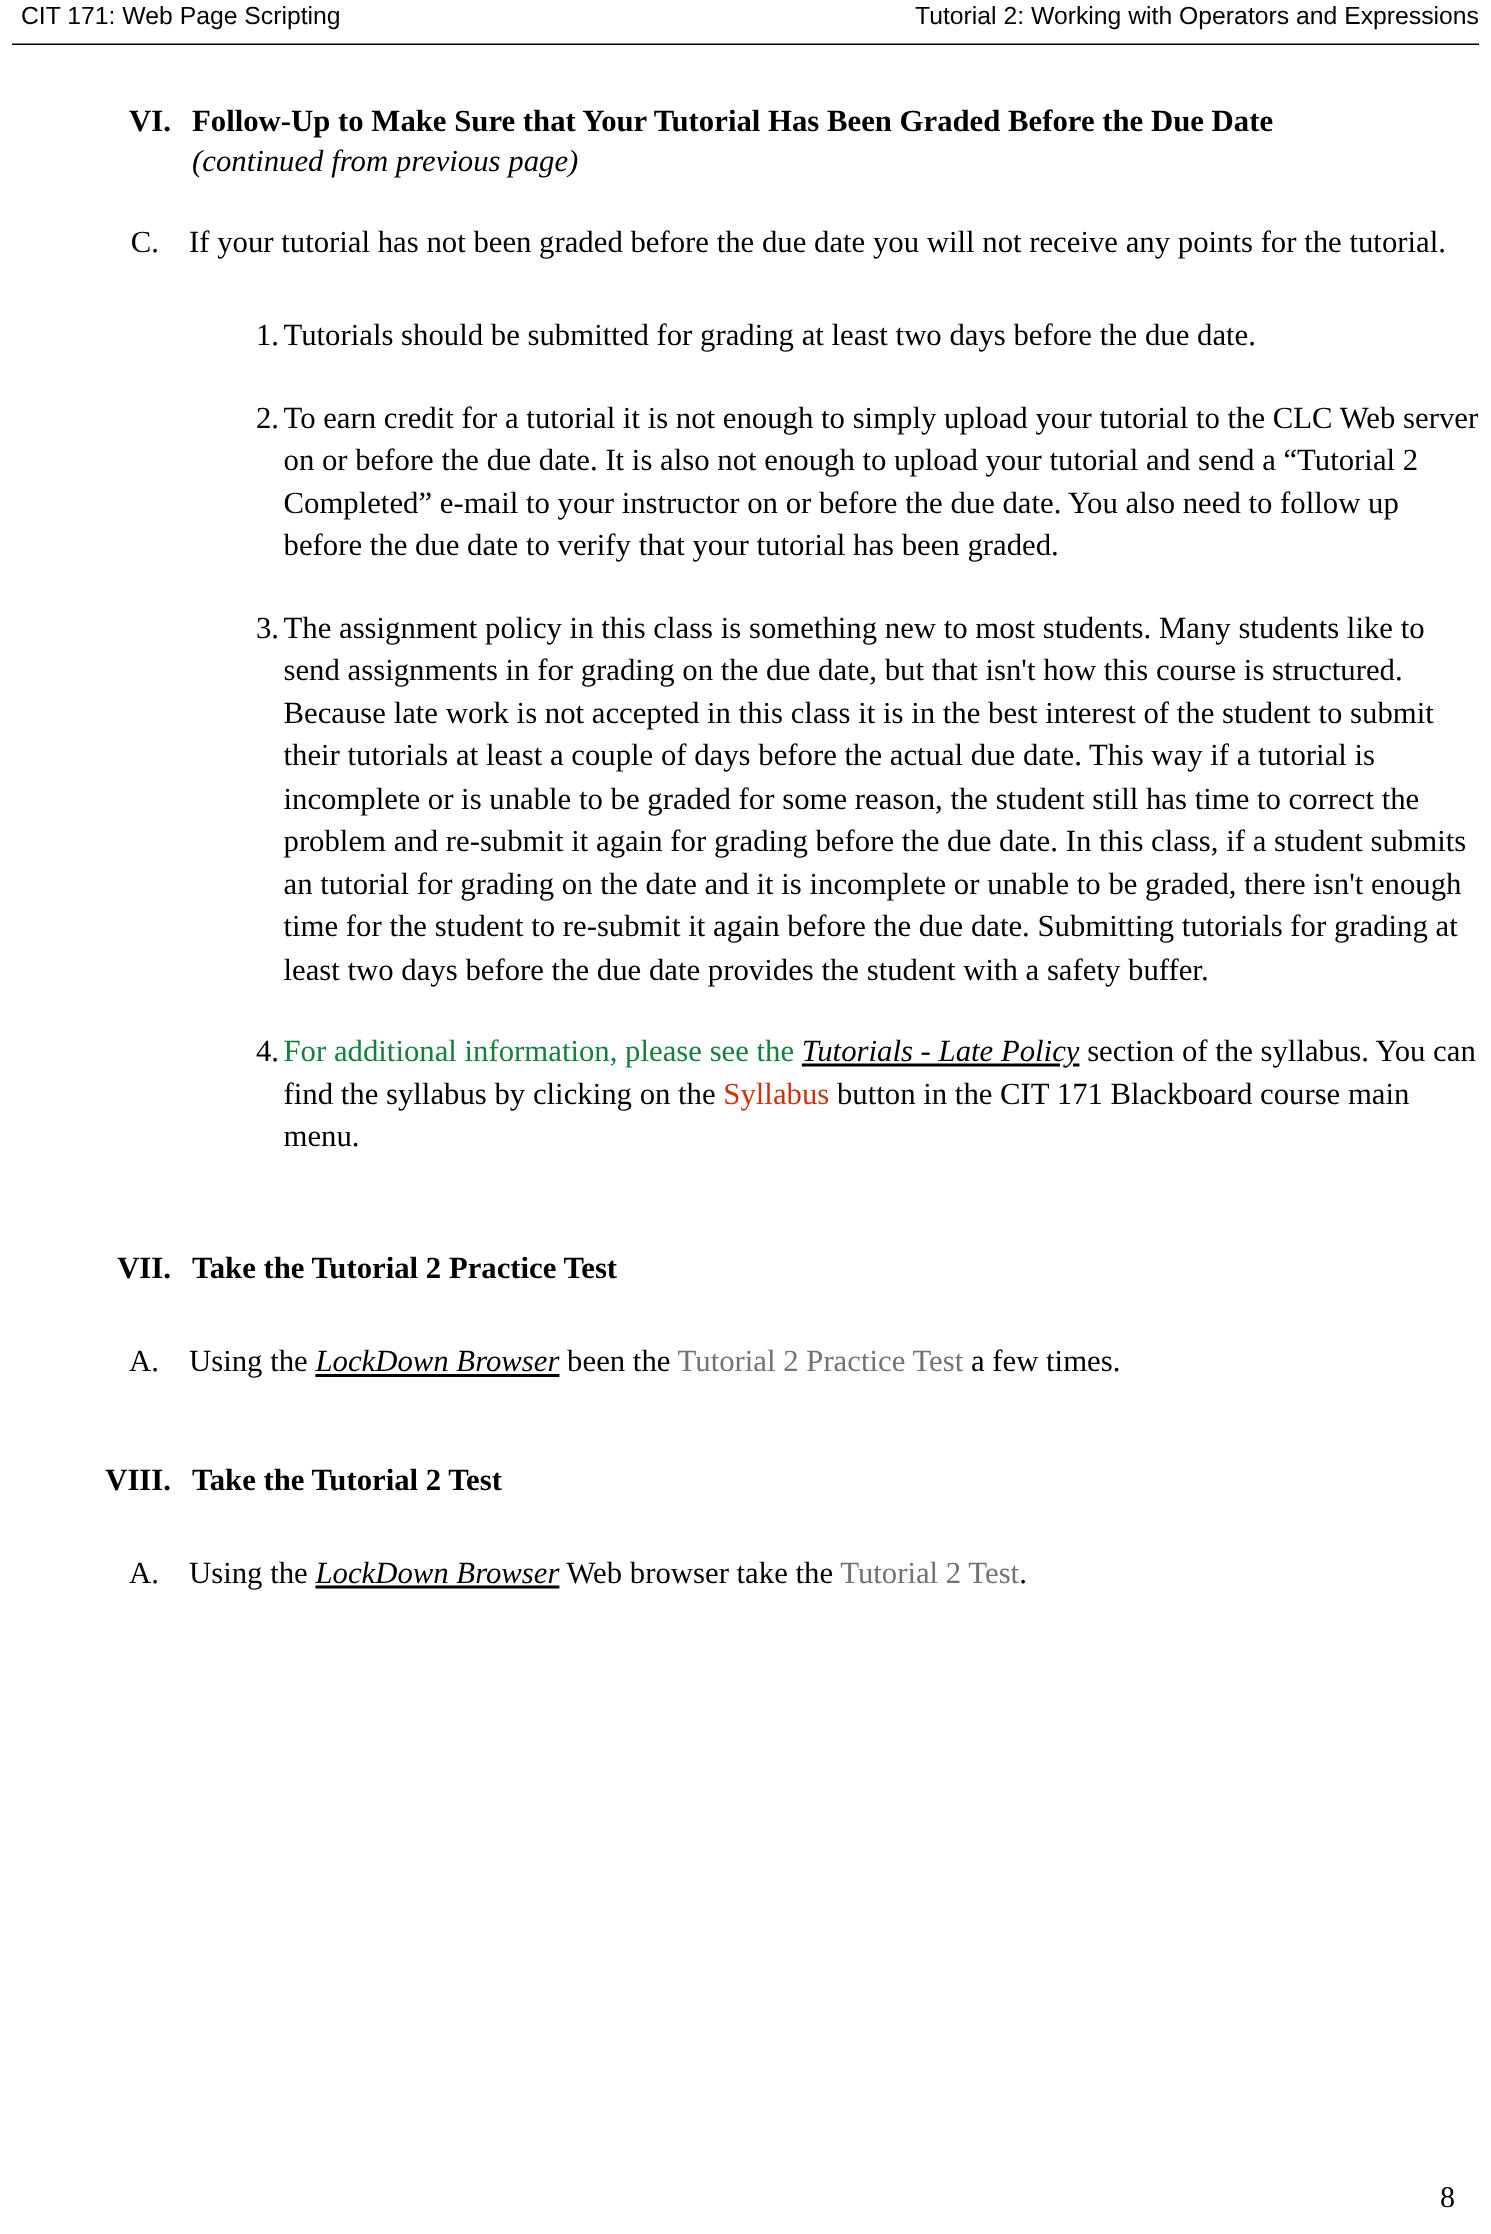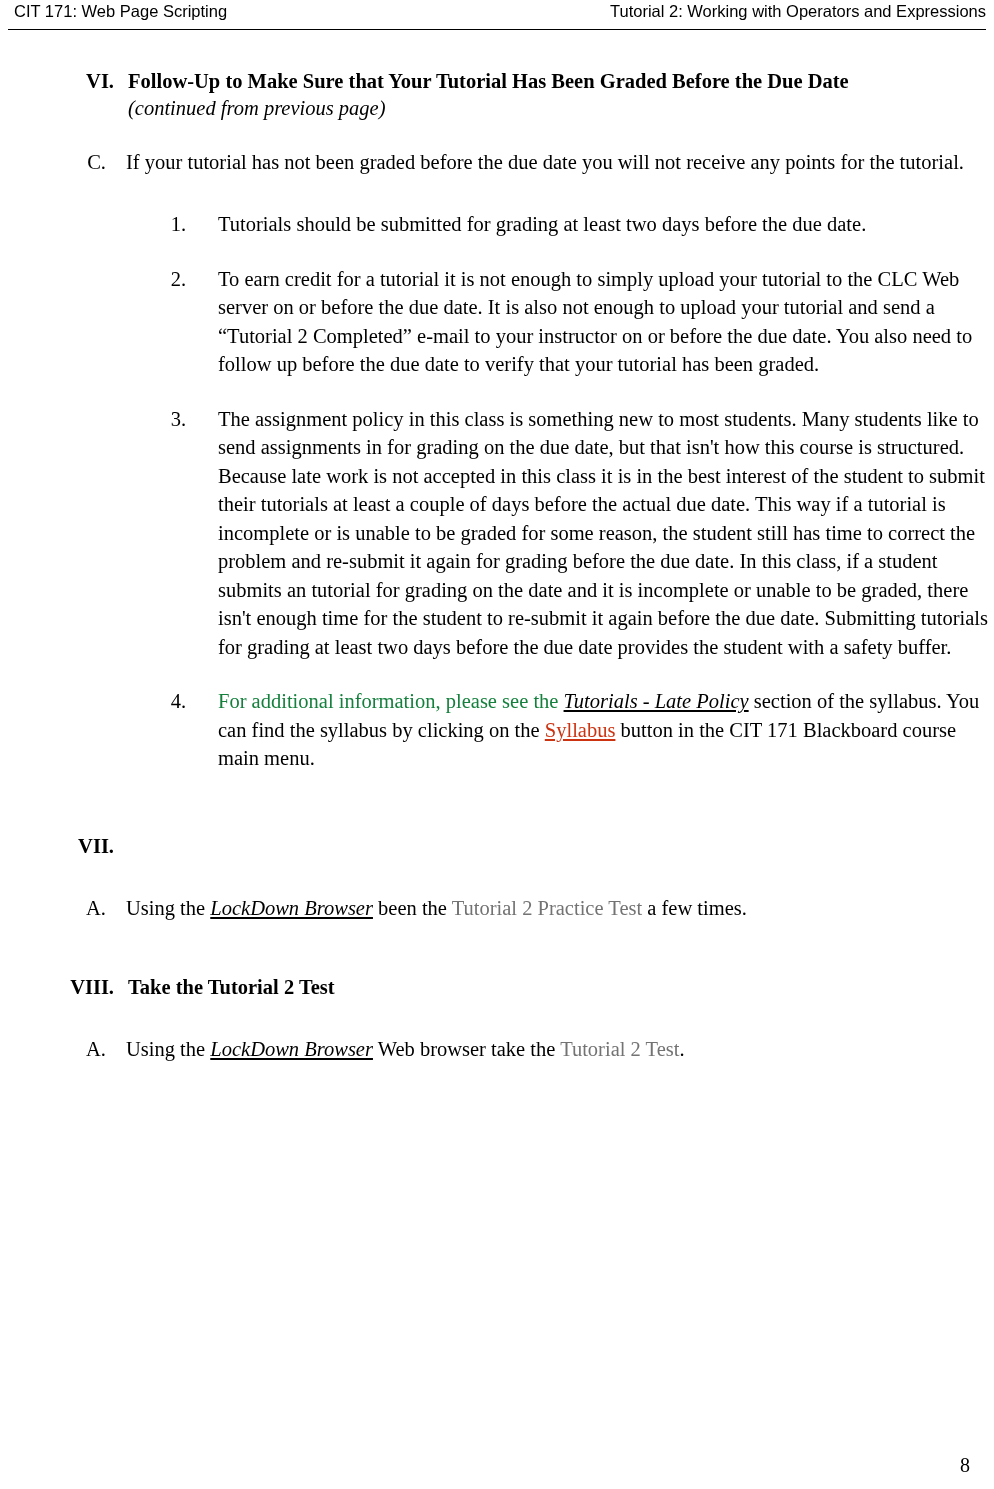--- a/index.html
+++ b/index.html
@@ -104,34 +104,34 @@
   }
 
   
   .lvl-num .marker {
     width: 40px;
     margin-left: 146px;
     font-size: 20.5px;
     line-height: 28.5px;
   }
   .lvl-num .body-text {
-    margin-left: 32px;
+    margin-left: 3px;
     margin-right: 6px;
     font-size: 20.5px;
     line-height: 28.5px;
   }
   .gap-md  { height: 26px; }
   .gap-lg  { height: 34px; }
   .gap-xl  { height: 52px; }
   .gap-xxl { height: 60px; }
 
   
   .it   { font-style: italic; text-decoration: underline; }
   .link-red    { color: #737373; }
-  .link-orange { color: #cc3311; text-decoration: underline; }
+  .link-orange { color: #cc3311; }
   .maroon      { color: #15803d; }
 
   
   .page-number {
     position: absolute;
     right: 24px;
     bottom: 12px;
     font-size: 20px;
     line-height: 24px;
     font-family: "Liberation Serif", "DejaVu Serif", serif;
@@ -188,20 +188,21 @@
 
   <div class="item lvl-num">
     <div class="marker">4.</div>
     <div class="body-text"><span class="maroon">For additional information, please see the </span><span class="it">Tutorials - Late Policy</span><span> section of the syllabus. You can find the syllabus by clicking on the </span><span class="link-orange">Syllabus</span><span> button in the CIT 171 Blackboard course main menu.</span></div>
   </div>
 
   <div class="gap-xxl"></div>
 
   <div class="item lvl-roman">
     <div class="marker">VII.</div>
+    <div class="body-text">Take the Tutorial 2 Practice Test</div>
   </div>
 
   <div class="gap-lg"></div>
 
   <div class="item lvl-alpha">
     <div class="marker">A.</div>
     <div class="body-text"><span>Using the </span><span class="it">LockDown Browser</span><span> been the </span><span class="link-red">Tutorial 2 Practice Test</span><span> a few times.</span></div>
   </div>
 
   <div class="gap-xl"></div>

